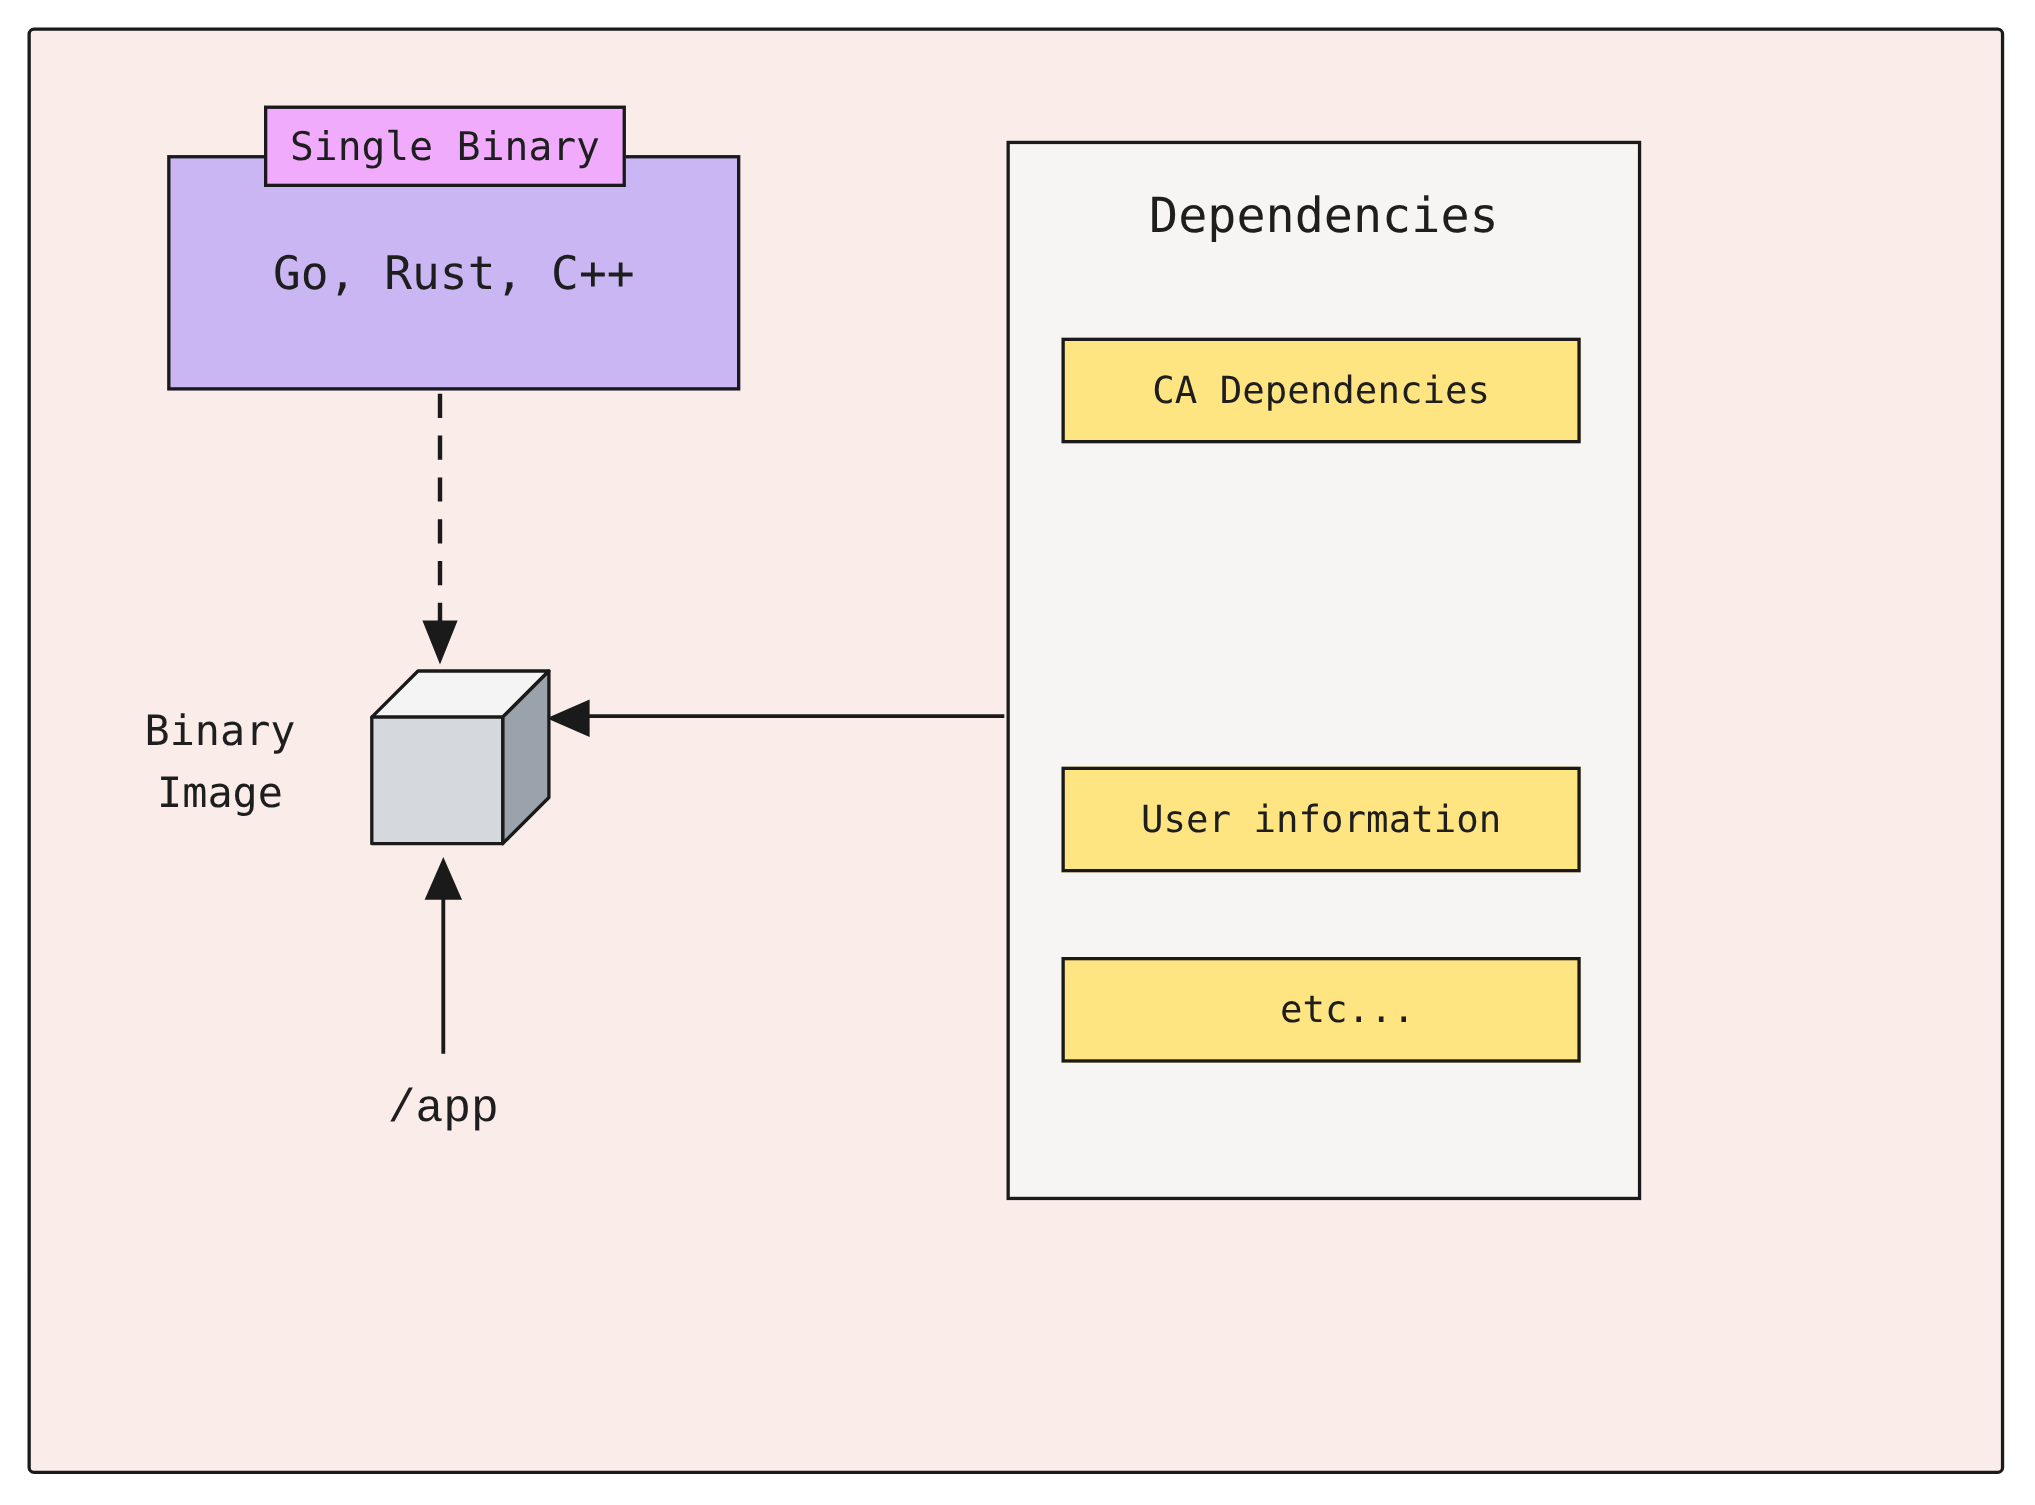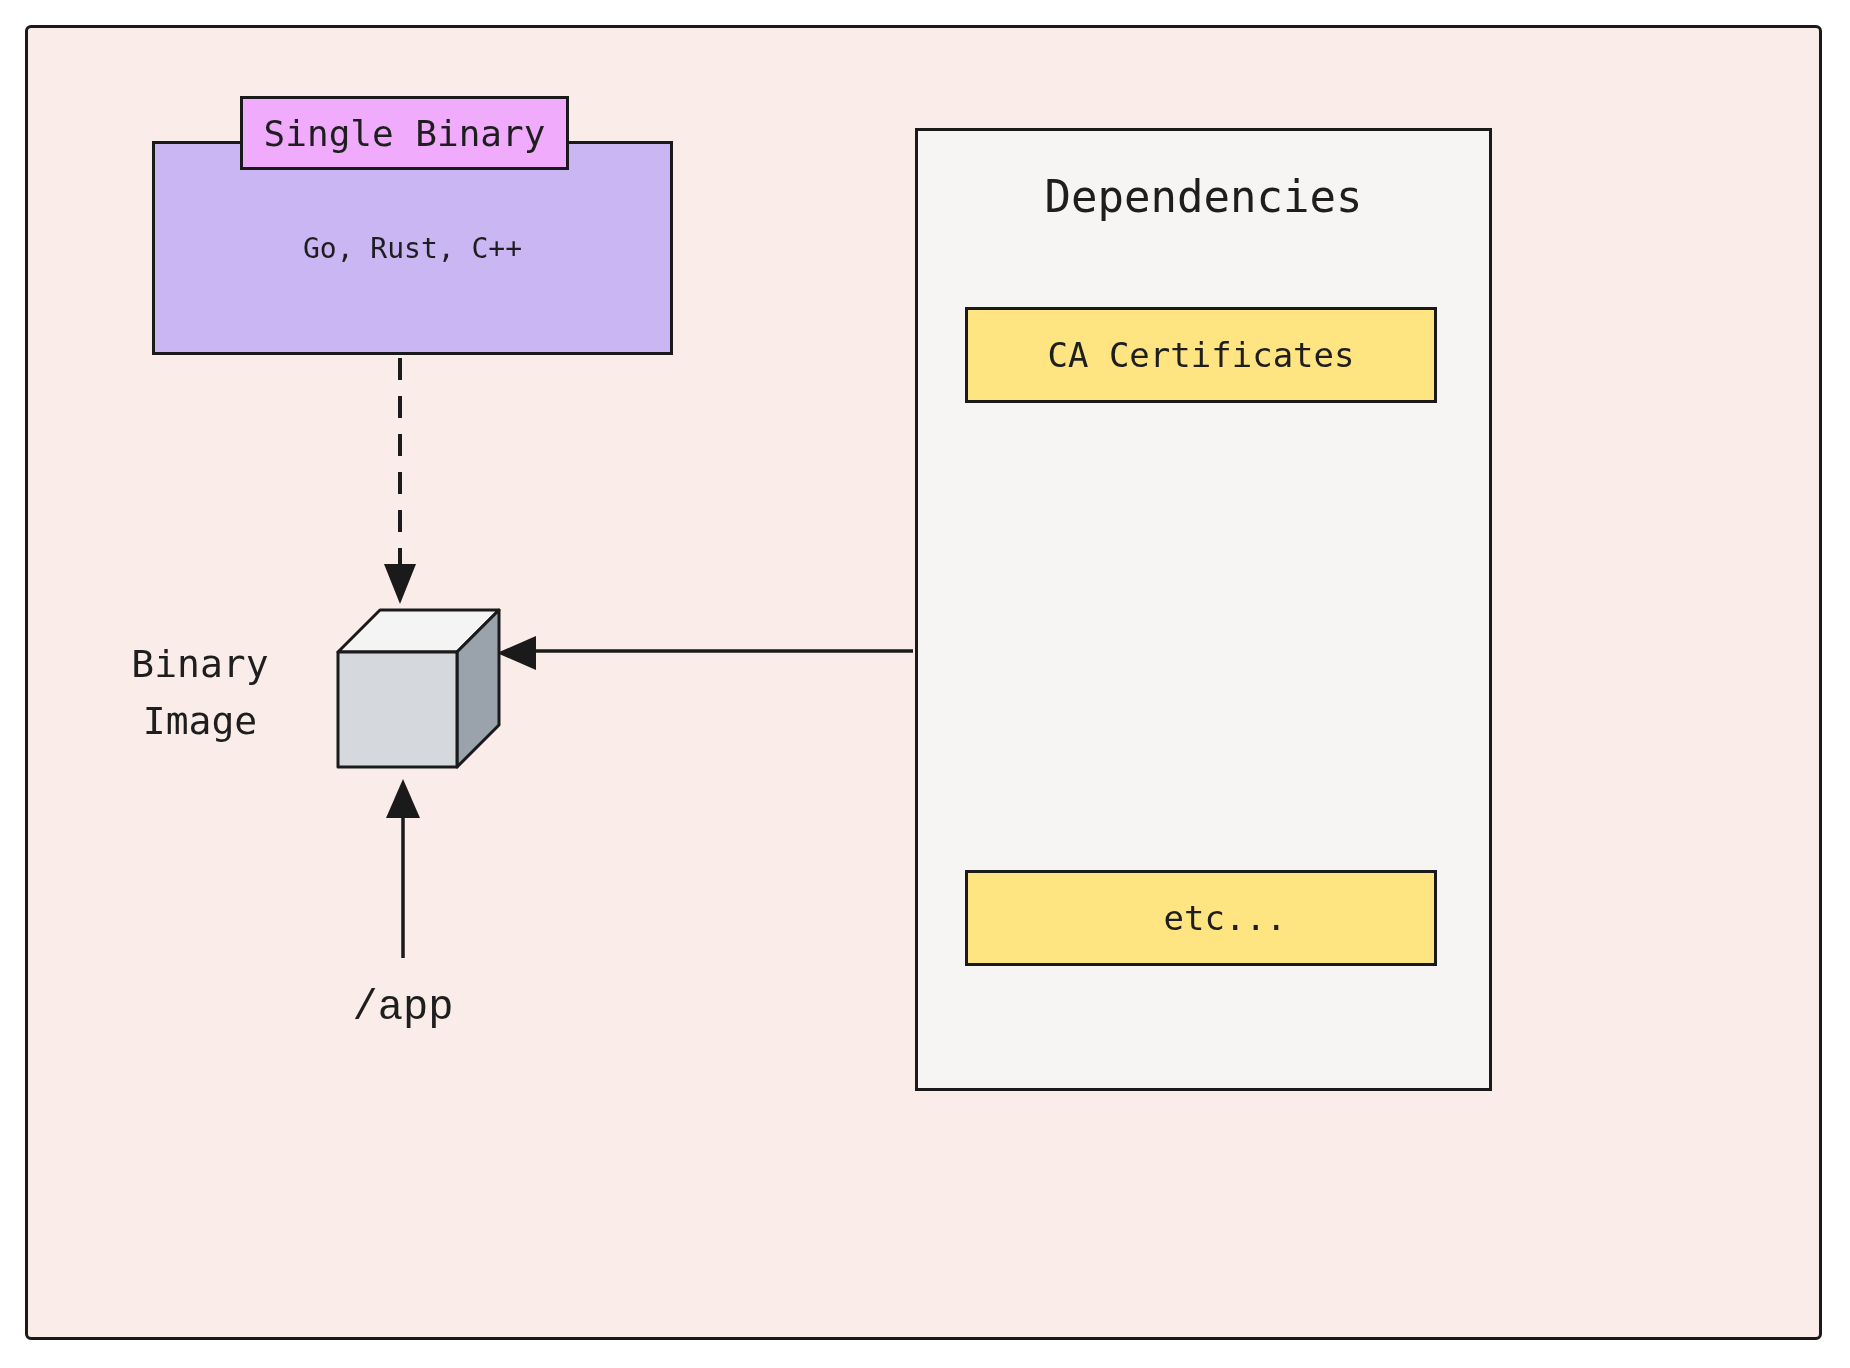--- a/index.html
+++ b/index.html
@@ -44,21 +44,21 @@
     justify-content: center;
     text-align: center;
   }
   .purple-box {
     left: 152px;
     top: 141px;
     width: 521px;
     height: 214px;
     background: #c9b6f3;
     border: 3px solid #1a1a1a;
-    font-size: 28px;
+    font-size: 42px;
     z-index: 2;
   }
   .green-label {
     left: 240px;
     top: 96px;
     width: 329px;
     height: 74px;
     background: #f0abfc;
     border: 3px solid #1a1a1a;
     font-size: 36px;
@@ -160,20 +160,23 @@
 
   <div class="node scratch-label">Binary
 Image</div>
 
   <div class="node app-label">/app</div>
 
   <div class="deps-panel">
     <div class="deps-title">Dependencies</div>
 
     <div class="dep-box dep-box-1">
-      <span>CA Certificates</span>
+      <span>CA Dependencies</span>
+    </div>
+    <div class="dep-box dep-box-3">
+      <span>User information</span>
     </div>
     <div class="dep-box dep-box-4">
       <span>etc...</span>
     </div>
   </div>
 
 </div>
 
 </body></html>

